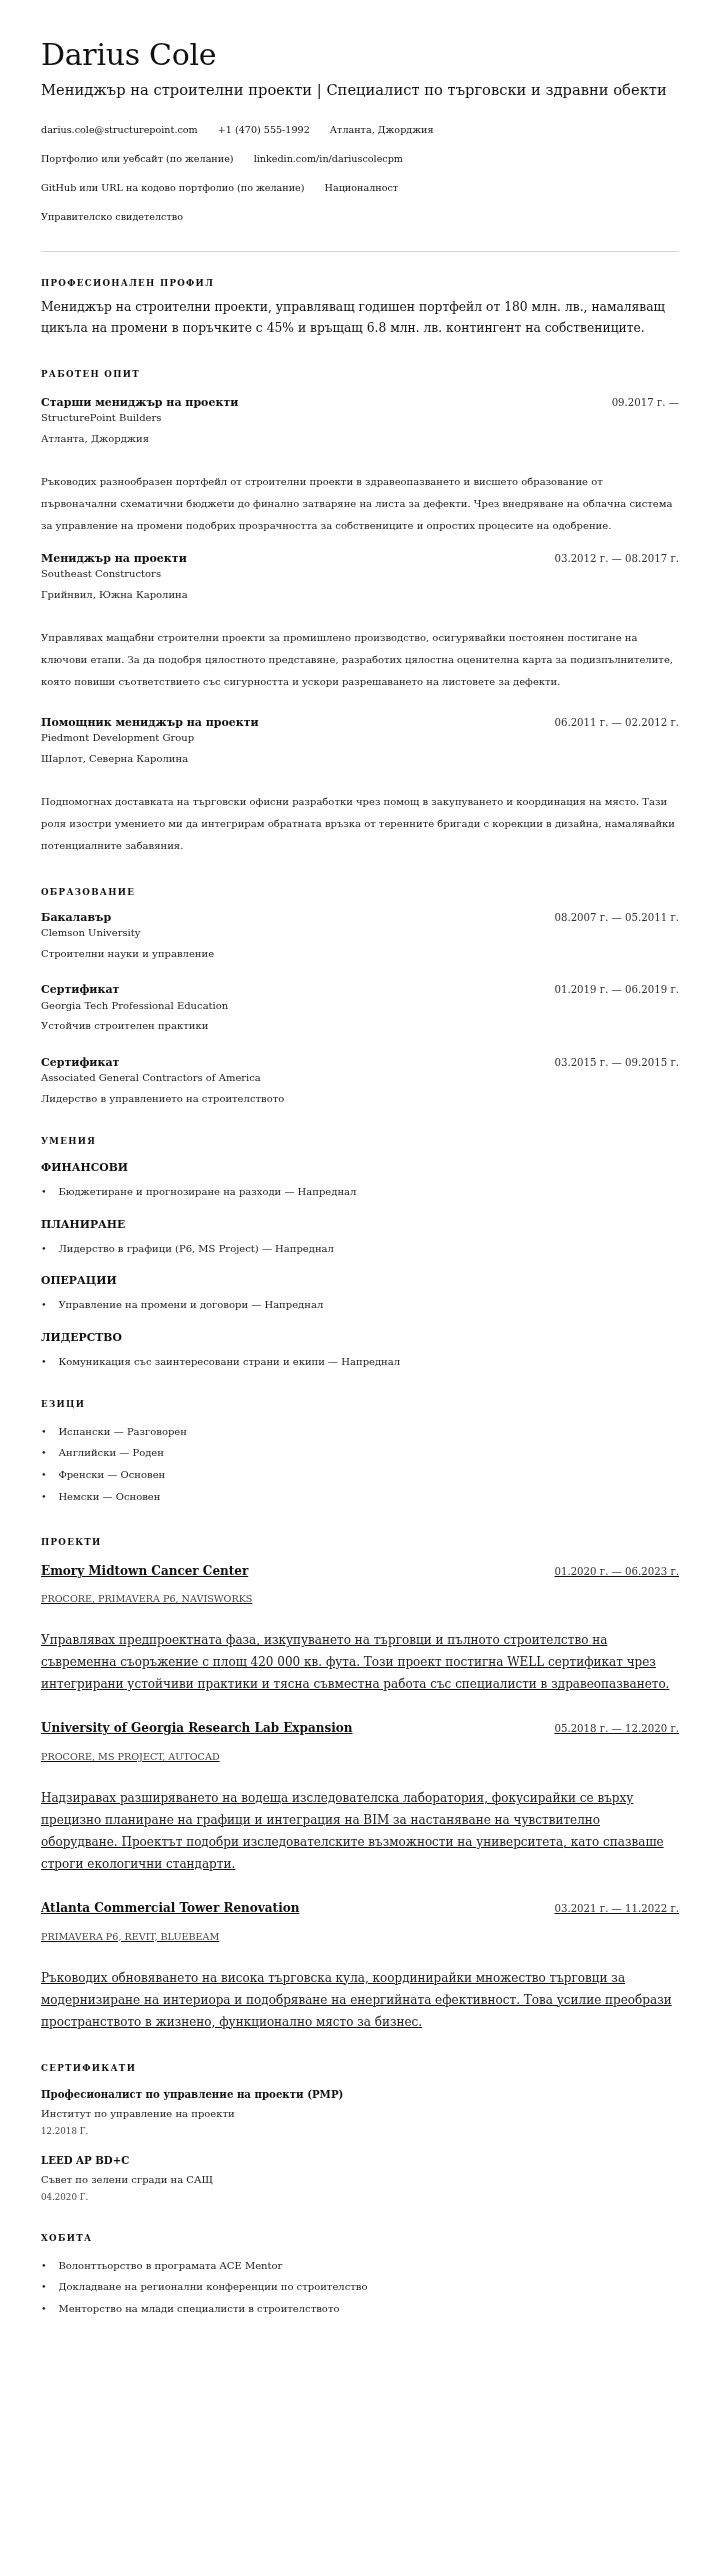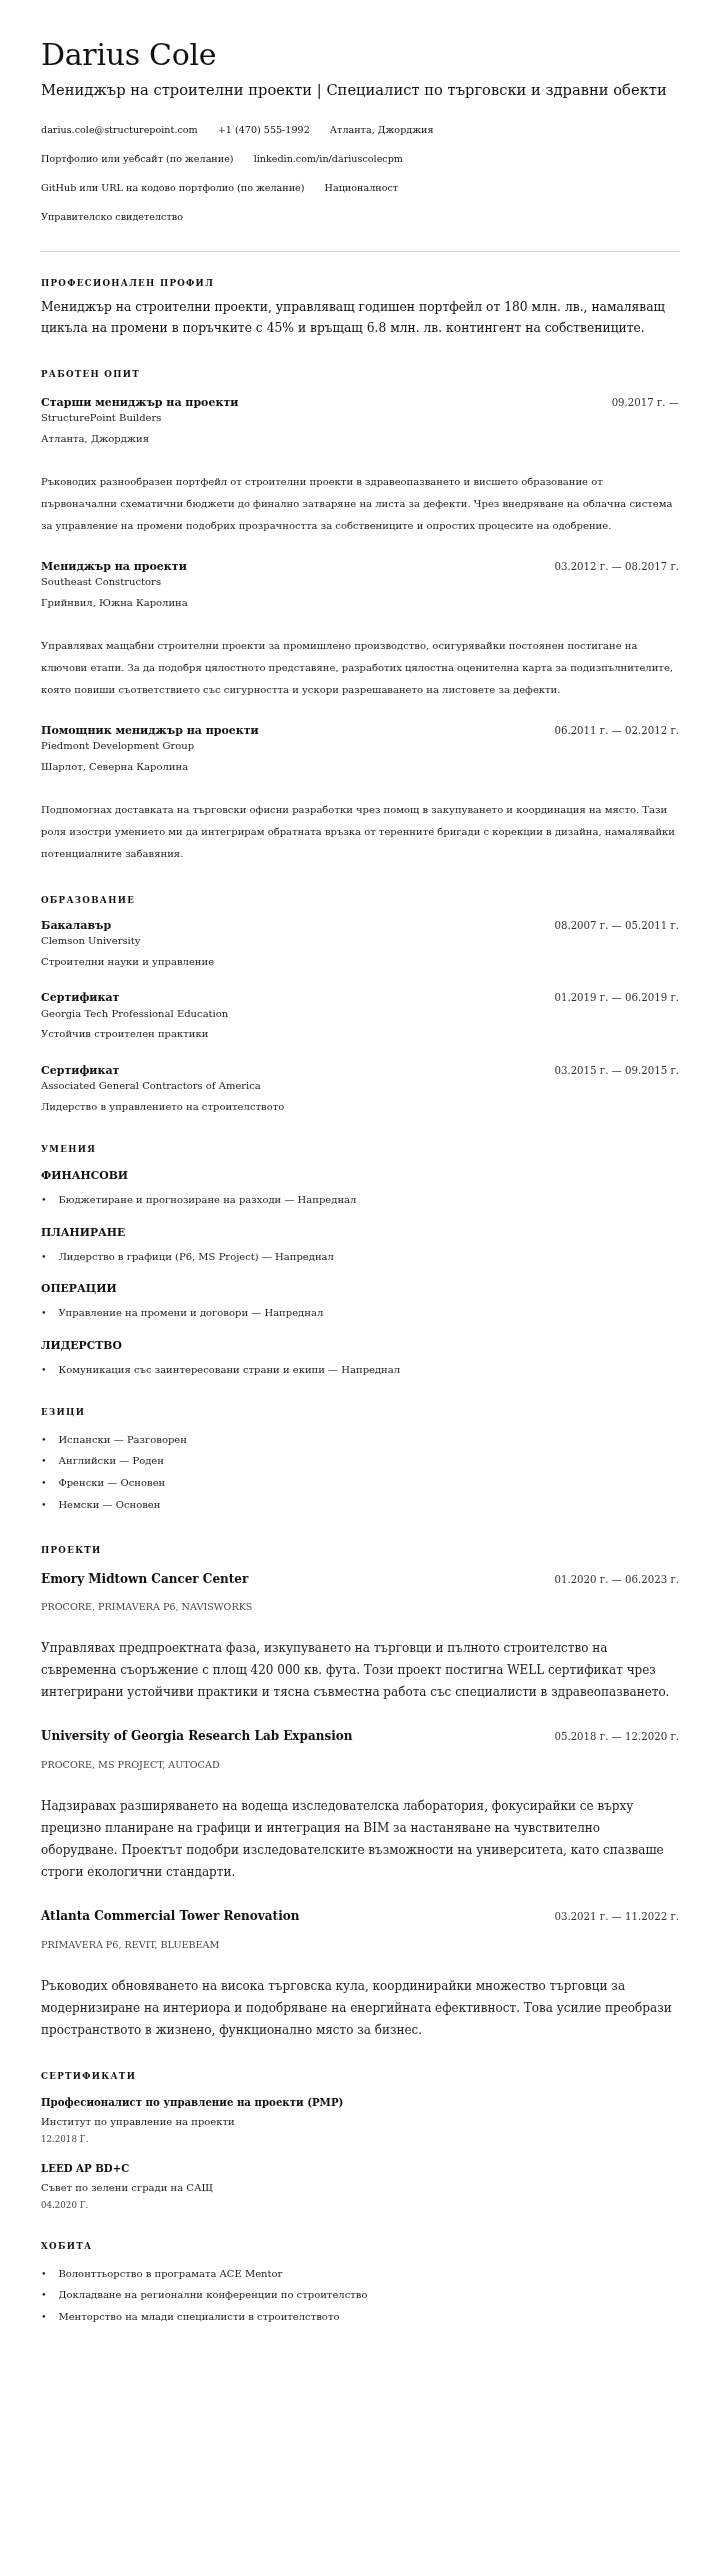--- a/index.html
+++ b/index.html
@@ -46,21 +46,21 @@
   .skill-cat { font-size: 10.8px; font-weight: bold; text-transform: uppercase; line-height: 14.4px; margin-top: 18px; }
   .skill-cat:first-of-type { margin-top: 14.4px; }
   .bullets { list-style: none; margin: 0; padding: 0; }
   .bullets li { position: relative; padding-left: 17.4px; font-size: 10px; line-height: 14.4px; color: #222; }
   .bullets li::before { content: "\2022"; position: absolute; left: 0; top: 0; font-size: 9.6px; }
   .skill-list { margin-top: 9.6px; }
 
   .lang-list { margin-top: 10.8px; }
   .lang-list li { line-height: 21.6px; height: 21.6px; }
 
-  .proj-entry { margin-top: 15.6px; }
+  .proj-entry { margin-top: 15.6px; text-decoration: underline; }
   .proj-entry + .proj-entry { margin-top: 26px; }
   .proj-title { font-size: 12px; font-weight: bold; line-height: 15.6px; }
   .proj-tech { font-size: 9.6px; color: #444444; line-height: 13px; margin-top: 13px; text-transform: uppercase; }
   .proj-desc { font-size: 12px; line-height: 22px; margin: 24px 0 0 0; color: #222; }
 
   .cert-entry { margin-top: 13px; }
   .cert-entry + .cert-entry { margin-top: 15.6px; }
   .cert-name { font-size: 10.2px; font-weight: bold; line-height: 14.4px; }
   .cert-issuer { font-size: 10px; line-height: 14.4px; margin-top: 6px; color: #222; }
   .cert-date { font-size: 8.7px; line-height: 12px; margin-top: 3.6px; color: #444; text-transform: uppercase; }
@@ -108,21 +108,21 @@
     <div class="entry">
       <div class="entry-head">
         <div class="entry-title">Старши мениджър на проекти</div>
         <div class="entry-date">09.2017 г. —</div>
       </div>
       <div class="entry-org">StructurePoint Builders</div>
       <div class="entry-loc">Атланта, Джорджия</div>
       <p class="entry-desc">Ръководих разнообразен портфейл от строителни проекти в здравеопазването и висшето образование от първоначални схематични бюджети до финално затваряне на листа за дефекти. Чрез внедряване на облачна система за управление на промени подобрих прозрачността за собствениците и опростих процесите на одобрение.</p>
     </div>
 
-    <div class="entry" style="margin-top:23px;">
+    <div class="entry" style="margin-top:15px;">
       <div class="entry-head">
         <div class="entry-title">Мениджър на проекти</div>
         <div class="entry-date">03.2012 г. — 08.2017 г.</div>
       </div>
       <div class="entry-org">Southeast Constructors</div>
       <div class="entry-loc">Грийнвил, Южна Каролина</div>
       <p class="entry-desc">Управлявах мащабни строителни проекти за промишлено производство, осигурявайки постоянен постигане на ключови етапи. За да подобря цялостното представяне, разработих цялостна оценителна карта за подизпълнителите, която повиши съответствието със сигурността и ускори разрешаването на листовете за дефекти.</p>
     </div>
 
     <div class="entry" style="margin-top:23px;">

